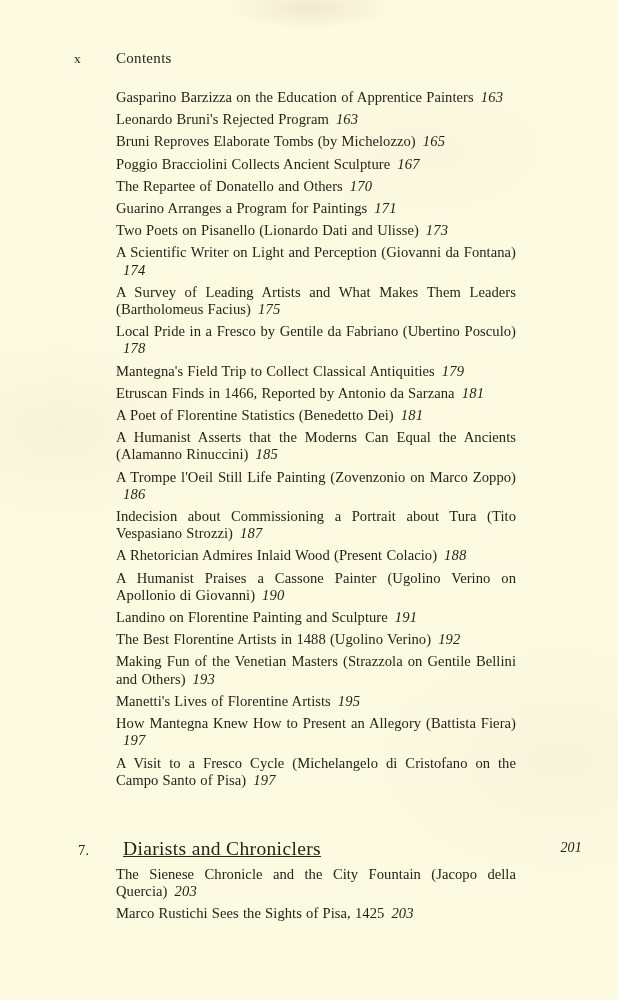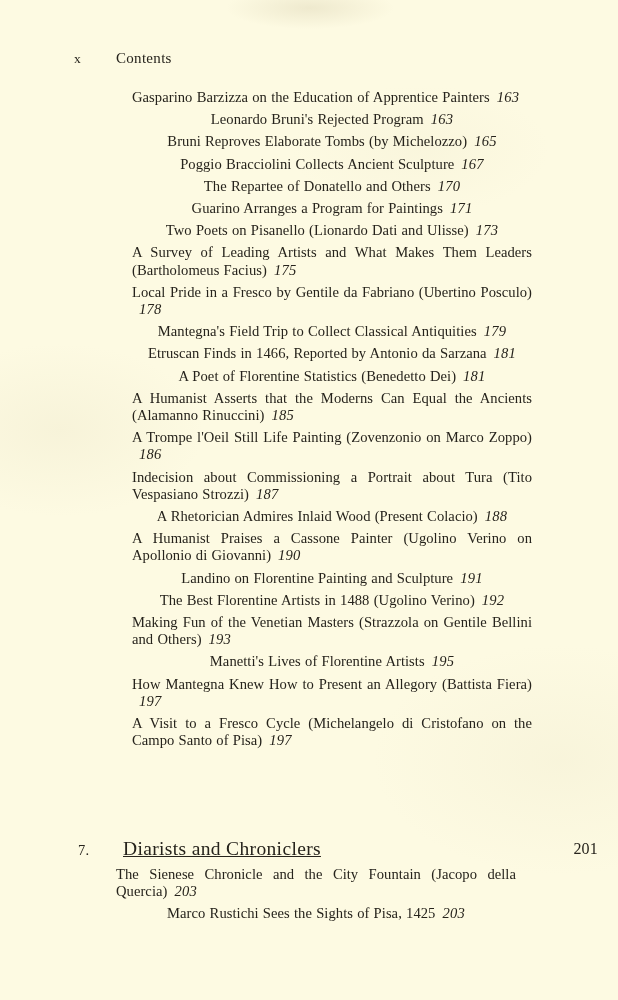--- a/index.html
+++ b/index.html
@@ -50,21 +50,21 @@
   }
   .running-title {
     font-size: 15px;
     letter-spacing: 0.3px;
   }
 
   
   .contents {
     position: absolute;
     top: 89px;
-    left: 16px;
+    left: 0;
     right: 0;
   }
 
   .entry {
     margin: 0 0 5px 0;
     padding: 0;
     width: 400px;
     margin-left: 116px;
     font-size: 14.6px;
     line-height: 17.2px;
@@ -78,21 +78,21 @@
   .entry .pg {
     font-style: italic;
     letter-spacing: 0.2px;
   }
   .entry .sp {
     
     display: inline-block;
     width: 7px;
   }
   .entry.nowrap {
-    text-align: center;
+    text-align: left;
     white-space: nowrap;
   }
 
   
   .chapter {
     position: absolute;
     left: 0;
     right: 0;
     top: 838px;
     height: 26px;
@@ -107,23 +107,24 @@
   .chapter-title {
     position: absolute;
     left: 123px;
     top: 0;
     font-size: 19.5px;
     letter-spacing: 0.35px;
     text-decoration: underline;
   }
   .chapter-page {
     position: absolute;
-    right: 20px;
+    right: 36px;
     top: 2px;
-    font-size: 16px;
+    font-style: italic;
+    font-size: 14px;
     letter-spacing: 0.2px;
   }
 
   .chapter-entries {
     position: absolute;
     top: 866px;
     left: 0;
     right: 0;
   }
 </style>
@@ -140,20 +141,21 @@
   </div>
 
   <div class="contents">
       <p class="entry"><span>Gasparino Barzizza on the Education of Apprentice Painters</span><span class="sp"></span><span class="pg">163</span></p>
       <p class="entry nowrap"><span>Leonardo Bruni's Rejected Program</span><span class="sp"></span><span class="pg">163</span></p>
       <p class="entry nowrap"><span>Bruni Reproves Elaborate Tombs (by Michelozzo)</span><span class="sp"></span><span class="pg">165</span></p>
       <p class="entry nowrap"><span>Poggio Bracciolini Collects Ancient Sculpture</span><span class="sp"></span><span class="pg">167</span></p>
       <p class="entry nowrap"><span>The Repartee of Donatello and Others</span><span class="sp"></span><span class="pg">170</span></p>
       <p class="entry nowrap"><span>Guarino Arranges a Program for Paintings</span><span class="sp"></span><span class="pg">171</span></p>
       <p class="entry nowrap"><span>Two Poets on Pisanello (Lionardo Dati and Ulisse)</span><span class="sp"></span><span class="pg">173</span></p>
+      <p class="entry"><span>A Scientific Writer on Light and Perception (Giovanni da Fontana)</span><span class="sp"></span><span class="pg">174</span></p>
       <p class="entry"><span>A Survey of Leading Artists and What Makes Them Leaders (Bartholomeus Facius)</span><span class="sp"></span><span class="pg">175</span></p>
       <p class="entry"><span>Local Pride in a Fresco by Gentile da Fabriano (Ubertino Posculo)</span><span class="sp"></span><span class="pg">178</span></p>
       <p class="entry nowrap"><span>Mantegna's Field Trip to Collect Classical Antiquities</span><span class="sp"></span><span class="pg">179</span></p>
       <p class="entry nowrap"><span>Etruscan Finds in 1466, Reported by Antonio da Sarzana</span><span class="sp"></span><span class="pg">181</span></p>
       <p class="entry nowrap"><span>A Poet of Florentine Statistics (Benedetto Dei)</span><span class="sp"></span><span class="pg">181</span></p>
       <p class="entry"><span>A Humanist Asserts that the Moderns Can Equal the Ancients (Alamanno Rinuccini)</span><span class="sp"></span><span class="pg">185</span></p>
       <p class="entry"><span>A Trompe l'Oeil Still Life Painting (Zovenzonio on Marco Zoppo)</span><span class="sp"></span><span class="pg">186</span></p>
       <p class="entry"><span>Indecision about Commissioning a Portrait about Tura (Tito Vespasiano Strozzi)</span><span class="sp"></span><span class="pg">187</span></p>
       <p class="entry nowrap"><span>A Rhetorician Admires Inlaid Wood (Present Colacio)</span><span class="sp"></span><span class="pg">188</span></p>
       <p class="entry"><span>A Humanist Praises a Cassone Painter (Ugolino Verino on Apollonio di Giovanni)</span><span class="sp"></span><span class="pg">190</span></p>

